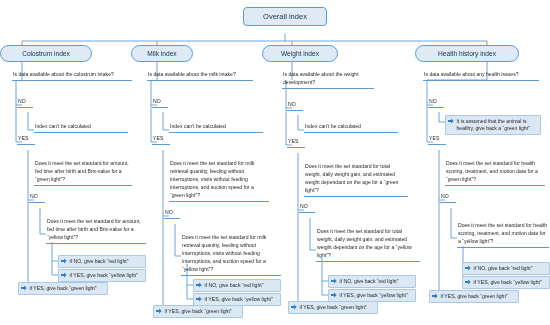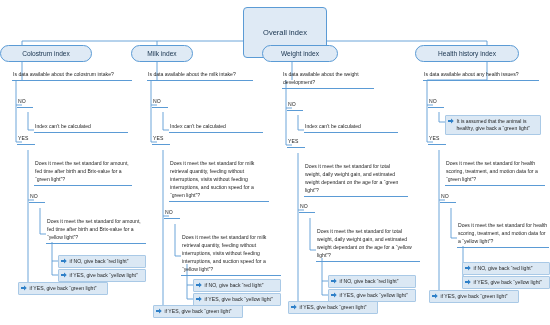--- a/index.html
+++ b/index.html
@@ -38,21 +38,21 @@
   }
 
   
   .n-root {
     background: #dfeaf5;
     border: 1px solid #5b9bd5;
     border-radius: 4px;
     text-align: center;
     font-size: 7.5px;
     line-height: 1.25;
-    padding: 20px 8px;
+    padding: 4px 8px;
     color: #17324d;
   }
 
   
   .n-pill {
     background: #dfeaf5;
     border: 1px solid #5b9bd5;
     border-radius: 999px;
     text-align: center;
     font-size: 6.6px;

